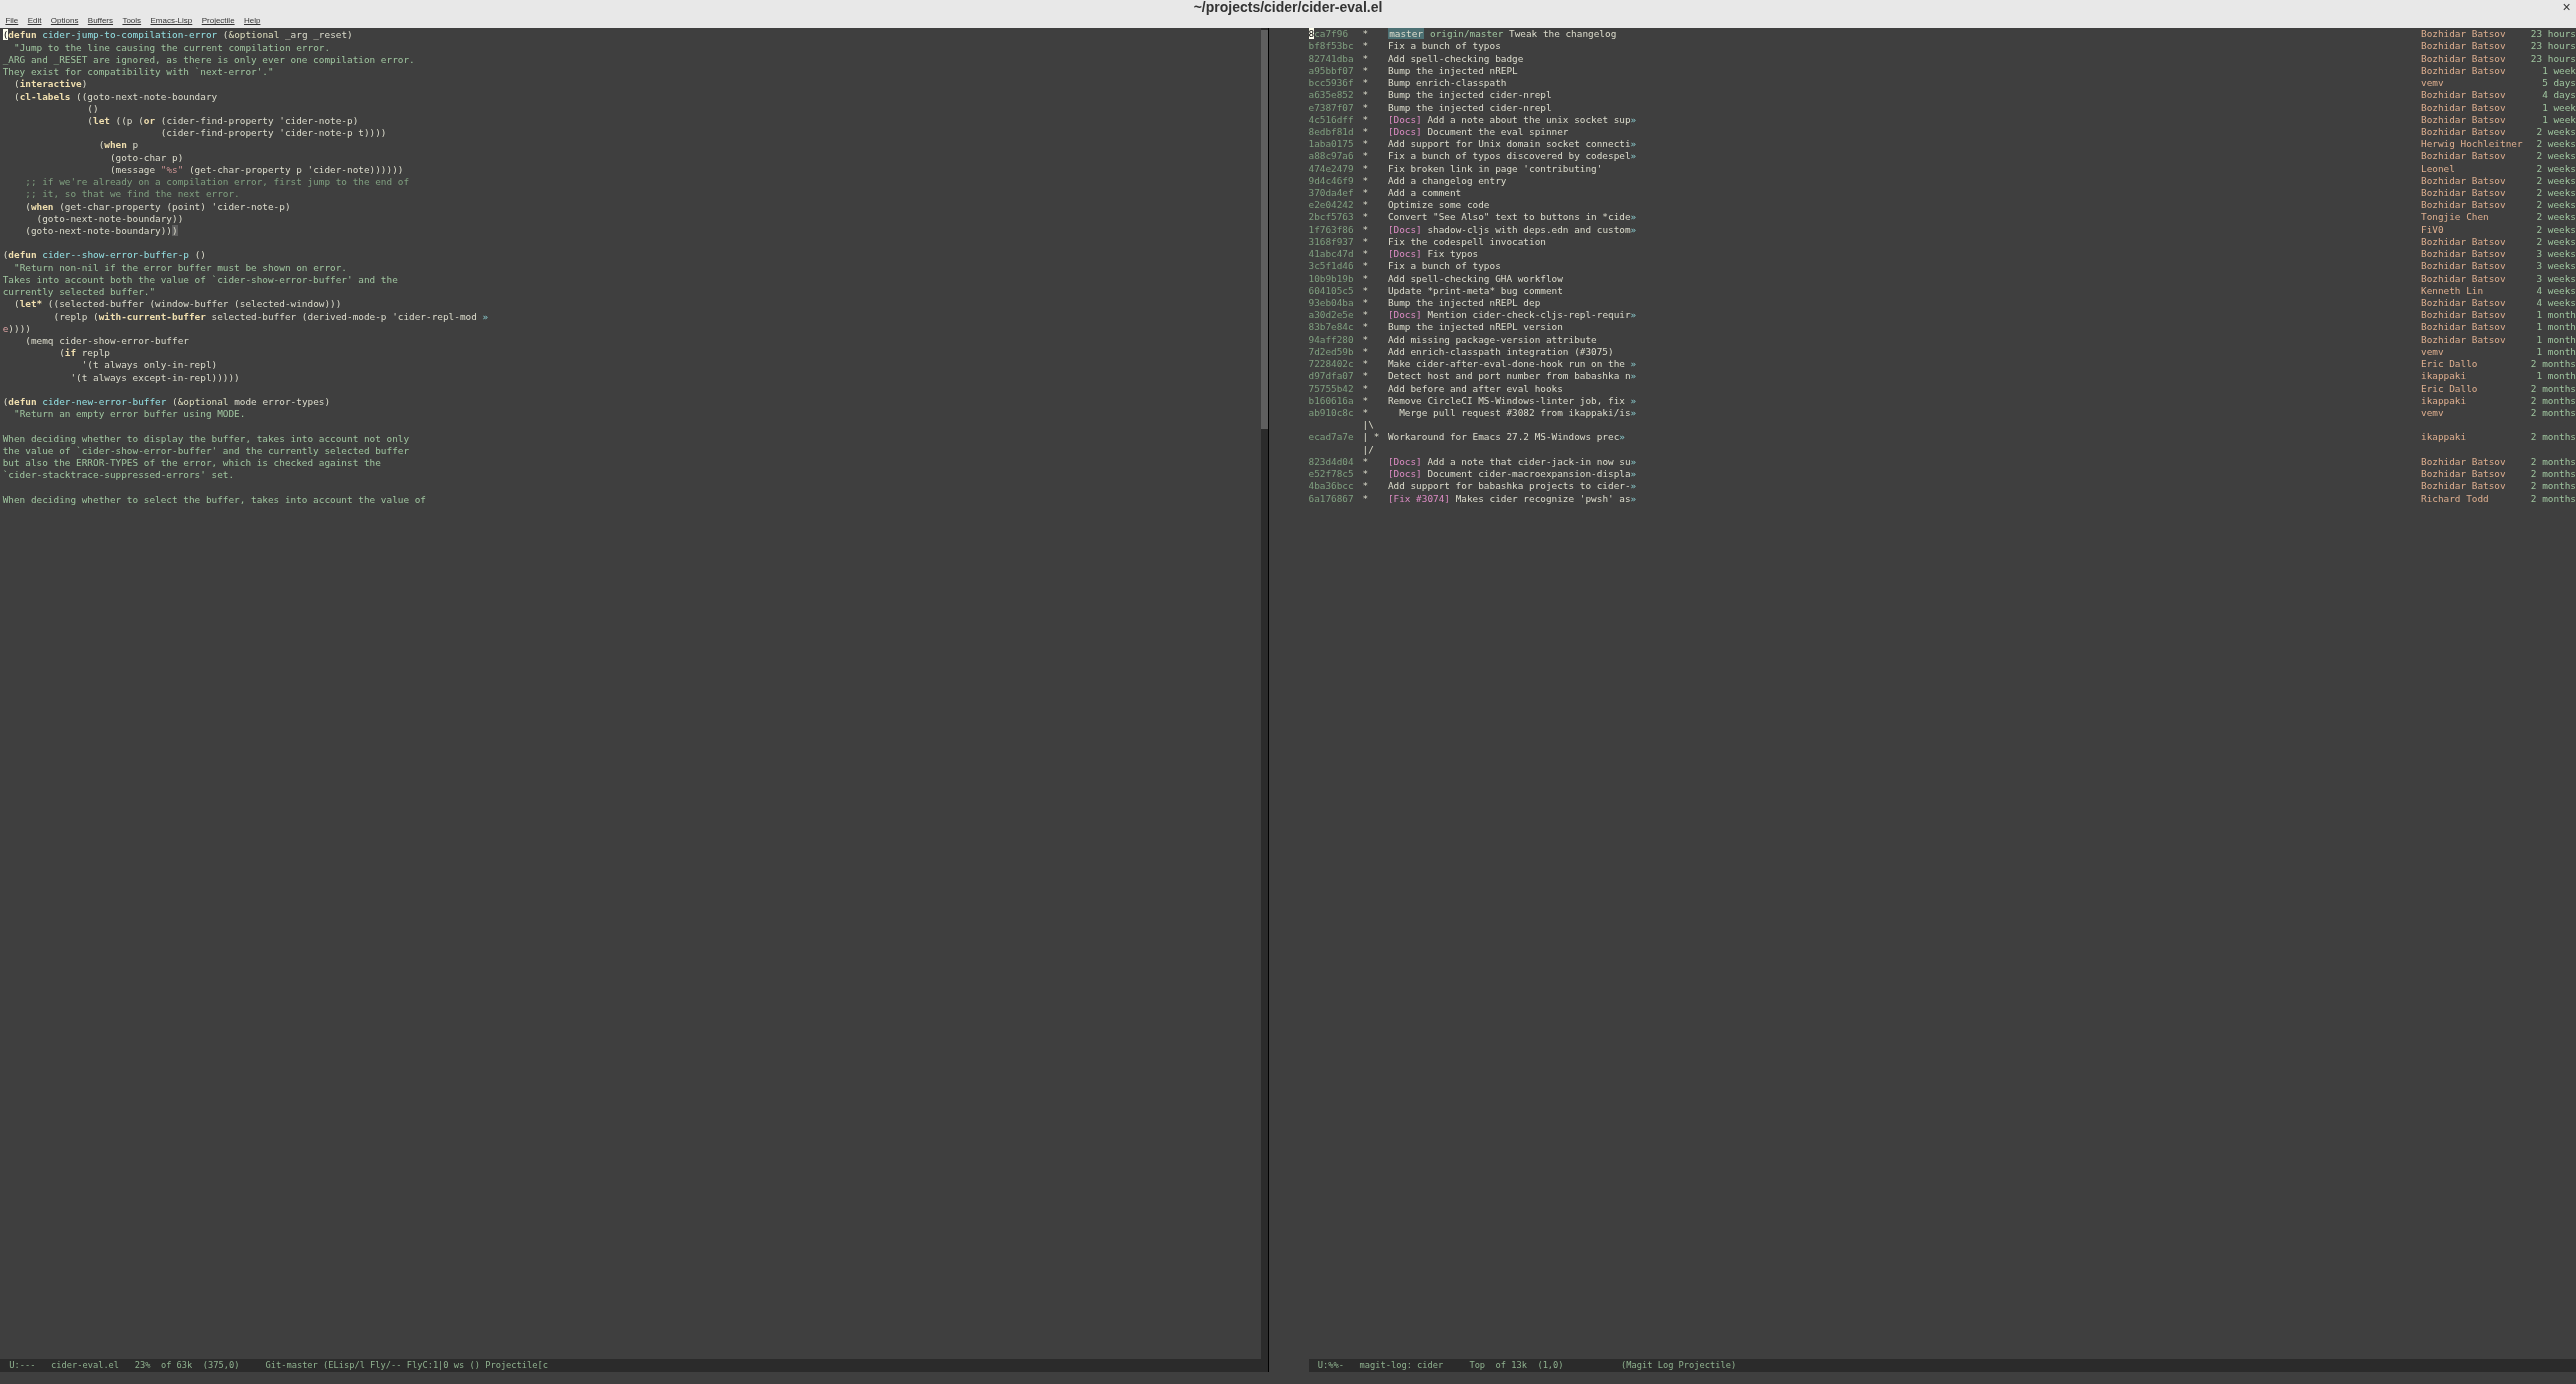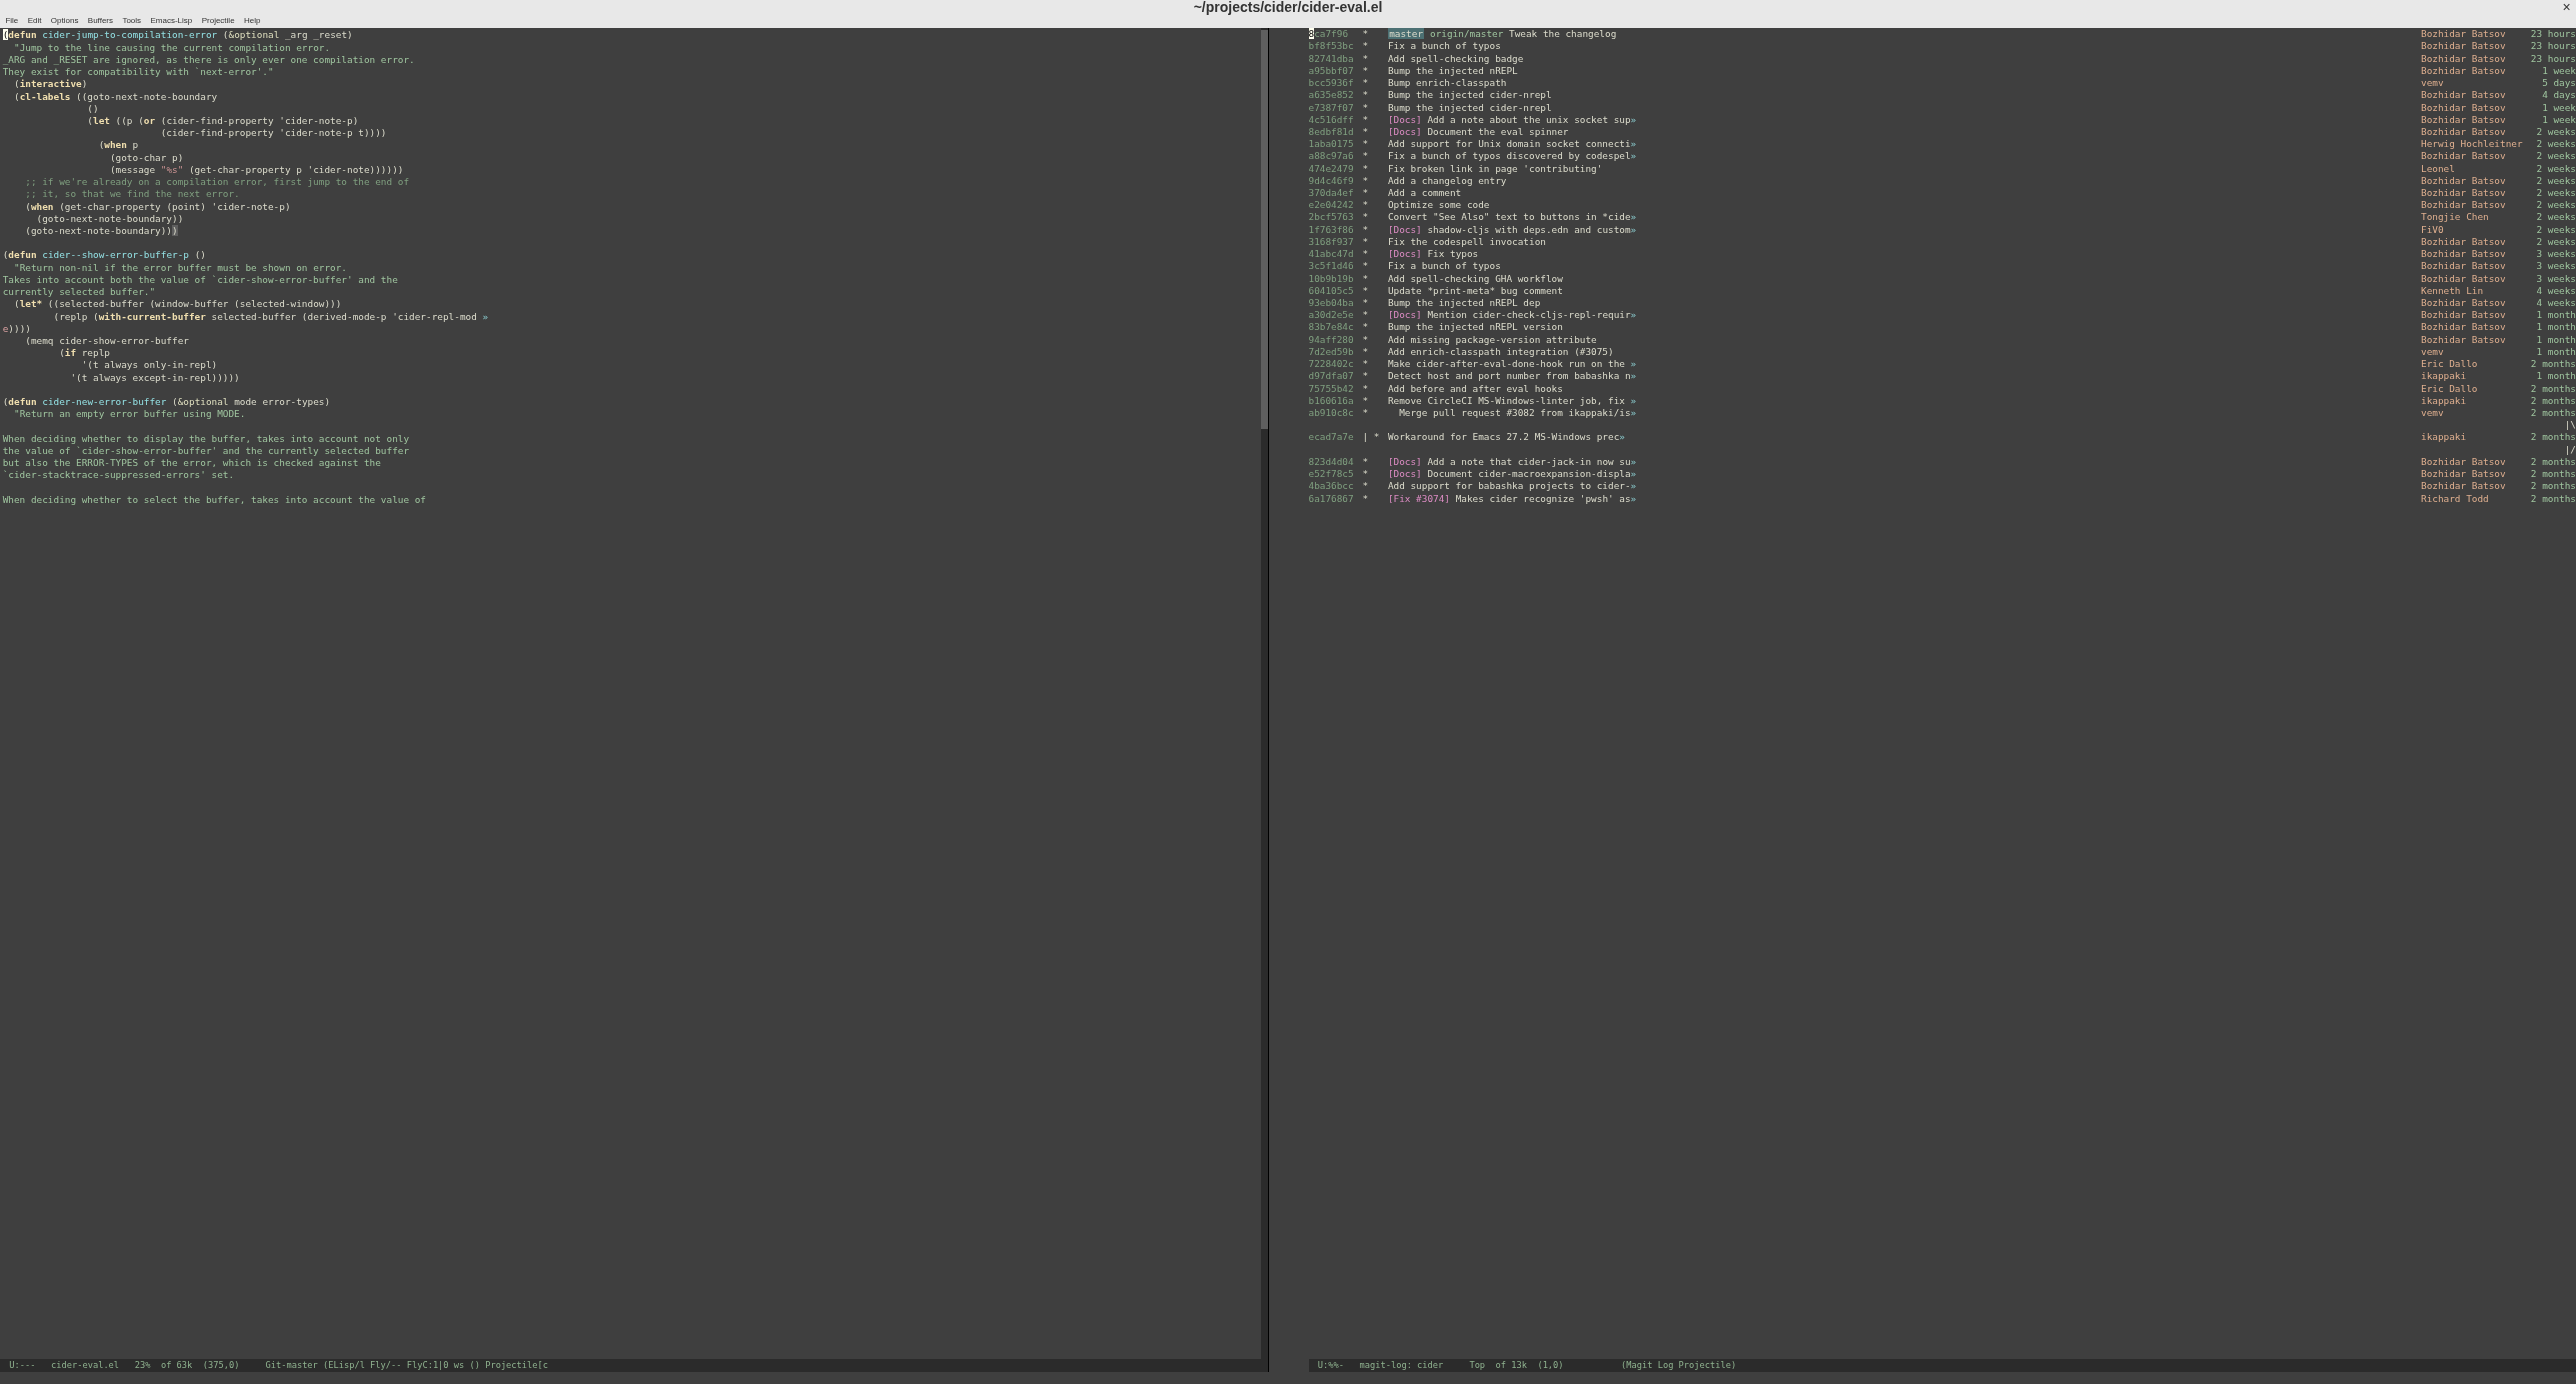--- a/index.html
+++ b/index.html
@@ -35,20 +35,21 @@
 .menubar {
   background: #e8e8e8;
   color: #333;
   height: 14.8px;
   display: flex;
   align-items: center;
   gap: 9.4px;
   padding: 0 5.4px;
   font-family: sans-serif;
   font-size: 8px;
+  text-decoration: underline;
 }
 .menubar span { cursor: pointer; }
 .panes {
   flex: 1;
   display: flex;
   overflow: hidden;
   gap: 40px;
 }
 .pane {
   flex: 1;
@@ -98,21 +99,21 @@
 .doc { color: #9fc59f; }
 .com { color: #7f9f7f; }
 .type { color: #dfdfbf; }
 .builtin { color: #dca3a3; }
 .cursor { background: #ffffef; color: #000; }
 .hlparen { background: #5f5f5f; }
 
 
 .magit-header { color: #e0cf9f; background: #3f3f3f; font-weight: bold; padding: 1.3px 2.7px; }
 .commits { flex: 1; overflow: hidden; line-height: 1.3; font-size: 9.4px; }
-.commit-row { display: flex; white-space: pre; padding: 0 0; justify-content: flex-end; }
+.commit-row { display: flex; white-space: pre; padding: 0 0; }
 .sha { color: #7f9f7f; width: 54px; flex-shrink: 0; }
 .graph { color: #dcdccc; width: 13.4px; flex-shrink: 0; }
 .msg { flex: 1; overflow: hidden; text-overflow: clip; color: #dcdccc; margin-left: 12px; }
 .branch-local { background: #4c7073; color: #dcdccc; padding: 0 1.3px; }
 .branch-remote { color: #9fc59f; }
 .docs { color: #dc8cc3; }
 .author { color: #dfaf8f; width: 101px; flex-shrink: 0; text-align: left; }
 .age { color: #9fc59f; width: 54px; flex-shrink: 0; text-align: right; }
 .trunc { color: #8cd0d3; }
 .merge-graph { color: #dcdccc; }

